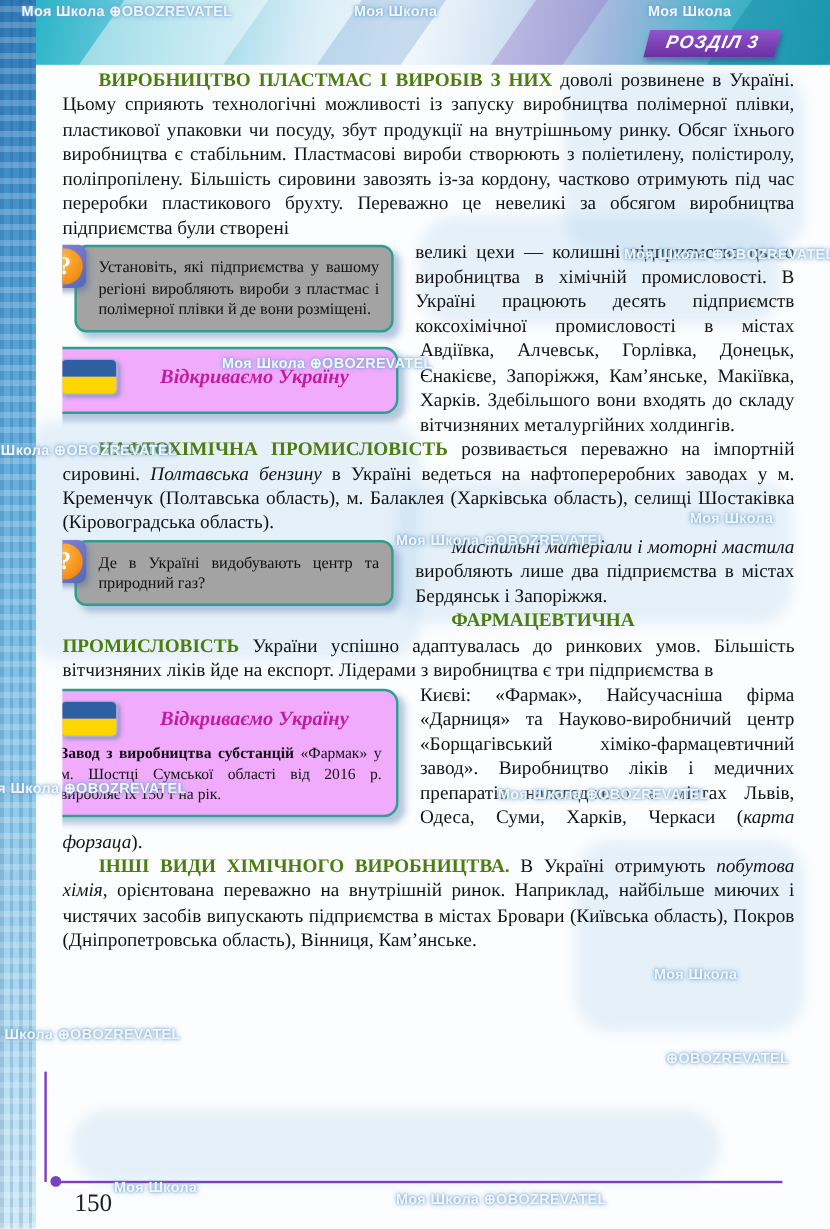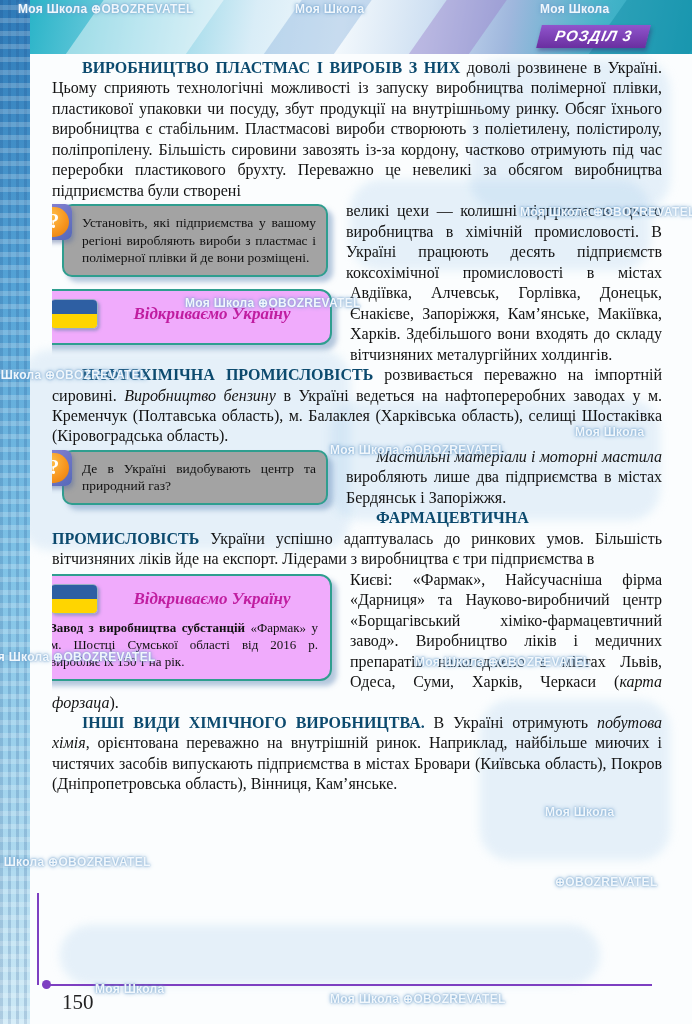--- a/index.html
+++ b/index.html
@@ -47,21 +47,21 @@
   .patch { position:absolute; background:rgba(168,205,236,.26); filter:blur(5px); border-radius:30px; z-index:0; }
 
   
   .content {
     position:absolute; left:52px; top:58px; width:610px; height:924px; z-index:2;
     text-align:justify; font-size:16px; line-height:1.28; color:#131313;
     overflow:hidden; hyphens:auto;
   }
   .para { margin:0; }
   .para.indent { text-indent:30px; }
-  .seg-head { color:#0c4a6e; font-weight:bold; }
+  .seg-head { color:#4d7c0f; font-weight:bold; }
   .seg-it { font-style:italic; }
   .seg-b { font-weight:bold; }
 
   
   .sidebox { float:left; clear:left; position:relative; z-index:2; box-sizing:border-box; }
   .qwrap { width:292px; margin:3px 18px 8px -16px; padding-left:26px; }
   .qbox {
     background:#a3a3a3; border:2px solid #2f9e8f; border-radius:10px;
     box-shadow:5px 5px 5px rgba(110,145,190,.5);
     padding:8px 10px 8px 18px;
@@ -143,21 +143,21 @@
           <span class="flag">
             <span class="flag-b"></span>
             <span class="flag-y"></span>
           </span>
           <span class="obox-title">Відкриваємо Україну</span>
         </div>
       </div>
     </aside>
     <p class="para"><span>великі цехи — колишні підприємства цього виробництва в хімічній промисловості. В Україні працюють десять підприємств коксохімічної промисловості в містах Авдіївка, Алчевськ, Горлівка, Донецьк, Єнакієве, Запоріжжя, Кам’янське, Макіївка, Харків. Здебільшого вони входять до складу вітчизняних металургійних холдингів.</span></p>
 
-    <p class="para indent"><span class="seg-head">НАФТОХІМІЧНА ПРОМИСЛОВІСТЬ</span><span> розвивається переважно на імпортній сировині. </span><span class="seg-it">Виробництво бензину</span><span> в Україні ведеться на нафтопереробних заводах у м. Кременчук (Полтавська область), м. Балаклея (Харківська область), селищі Шостаківка (Кіровоградська область).</span></p>
+    <p class="para indent"><span class="seg-head">НАФТОХІМІЧНА ПРОМИСЛОВІСТЬ</span><span> розвивається переважно на імпортній сировині. </span><span class="seg-it">Полтавська бензину</span><span> в Україні ведеться на нафтопереробних заводах у м. Кременчук (Полтавська область), м. Балаклея (Харківська область), селищі Шостаківка (Кіровоградська область).</span></p>
 
     <aside class="sidebox qwrap">
       <div class="qicon">
         <span class="qicon-sq"></span>
         <span class="qicon-circle">?</span>
       </div>
       <div class="qbox">
         <p class="qtext">Де в Україні видобувають центр та природний газ?</p>
       </div>
     </aside>

